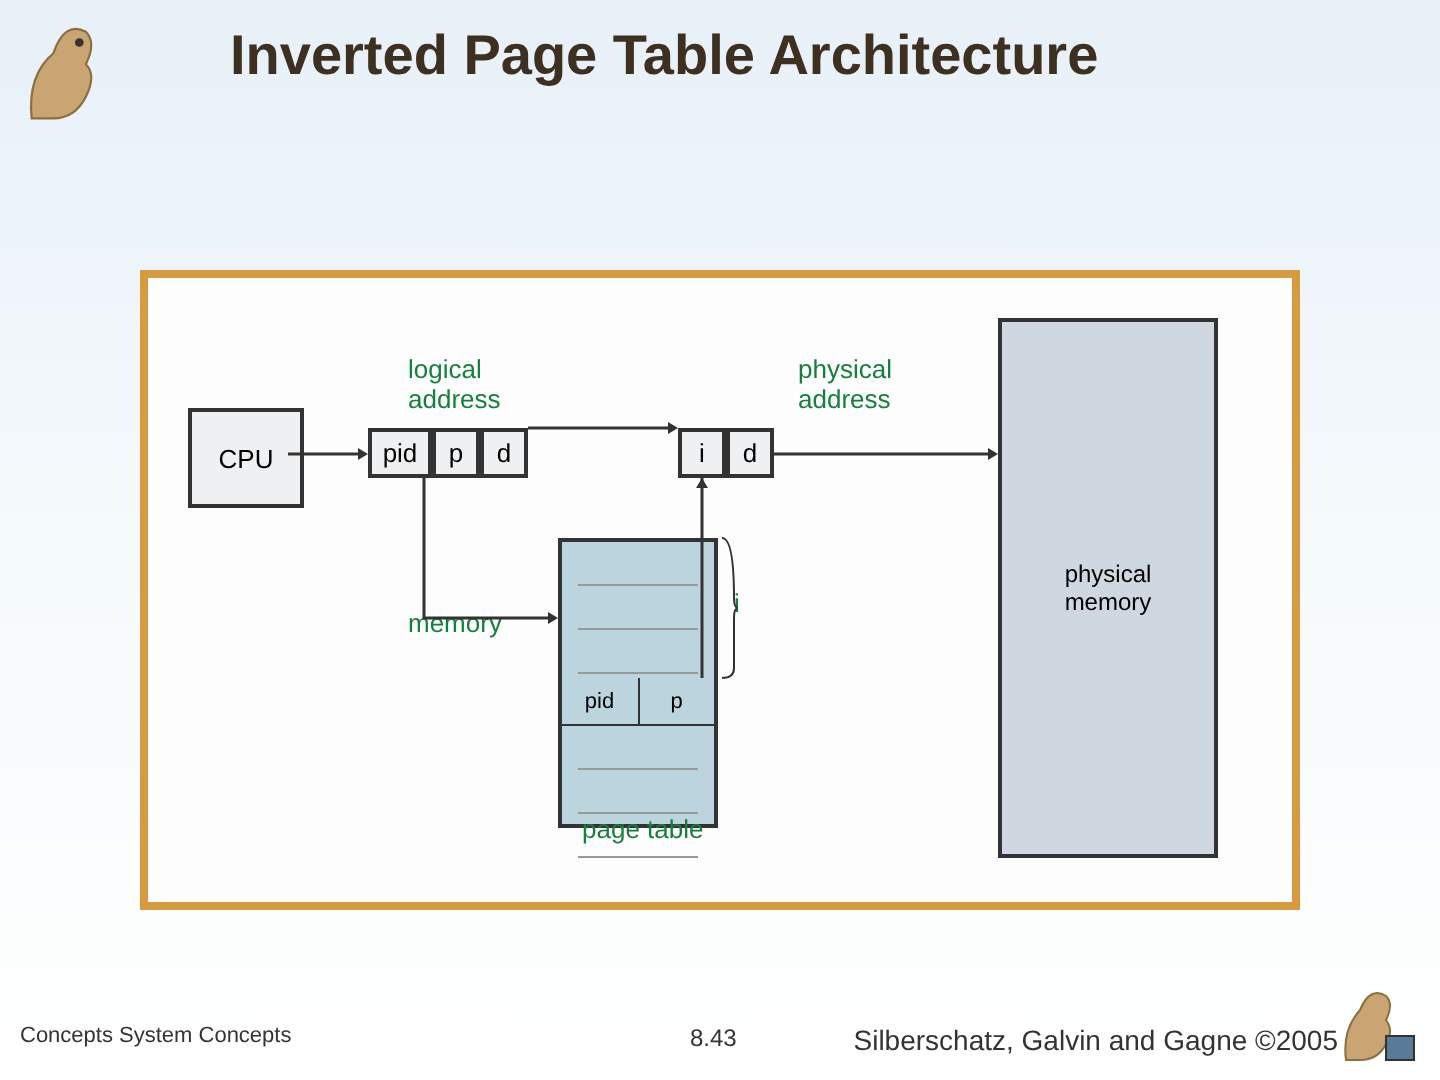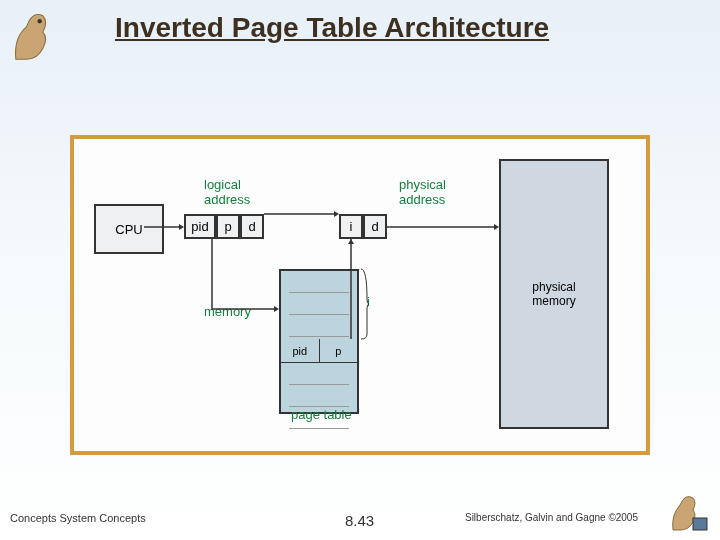--- a/index.html
+++ b/index.html
@@ -1,44 +1,44 @@
 <!DOCTYPE html>
 <html><head>
 <meta charset="utf-8">
 <style>
 *{margin:0;padding:0;box-sizing:border-box}
 body{width:720px;height:540px;font-family:Arial,sans-serif;background:linear-gradient(180deg,#e8f0f8 0%,#f5fafc 50%,#ffffff 100%);position:relative;overflow:hidden}
 .logo-tl{position:absolute;top:5px;left:5px;width:65px;height:60px}
 .logo-br{position:absolute;bottom:5px;right:5px;width:50px;height:45px}
 .dino{fill:#c9a574;stroke:#8b6f3e;stroke-width:1}
-.title{position:absolute;top:12px;left:115px;font-size:28px;font-weight:bold;color:#3d3020;text-decoration:underline}
+.title{position:absolute;top:12px;left:115px;font-size:28px;font-weight:bold;color:#3d3020;}
 .diagram-frame{position:absolute;top:135px;left:70px;width:580px;height:320px;border:4px solid #d69a3f;background:#fdfdfd}
 .box{position:absolute;border:2px solid #333;text-align:center;font-size:13px;display:flex;align-items:center;justify-content:center}
-.cpu{top:65px;left:20px;width:70px;height:50px;background:#eef0f2}
+.cpu{top:65px;left:20px;width:58px;height:50px;background:#eef0f2}
 .pid1{top:75px;left:110px;width:32px;height:25px;background:#eef0f2}
 .p1{top:75px;left:142px;width:24px;height:25px;background:#eef0f2}
 .d1{top:75px;left:166px;width:24px;height:25px;background:#eef0f2}
 .i-box{top:75px;left:265px;width:24px;height:25px;background:#eef0f2}
 .d2{top:75px;left:289px;width:24px;height:25px;background:#eef0f2}
 .pmem{top:20px;left:425px;width:110px;height:270px;background:#cfd8e0;font-size:12px;flex-direction:column}
 .ptable{position:absolute;top:130px;left:205px;width:80px;height:145px;background:#bcd4dd;border:2px solid #333}
 .pt-row{height:24px;border-bottom:1px solid #333;display:flex}
 .pt-cell{flex:1;border-right:1px solid #333;display:flex;align-items:center;justify-content:center;font-size:11px}
 .pt-cell:last-child{border-right:none}
 .pt-single{height:20px;border-bottom:1px solid #999;margin:2px 8px}
 .lbl{position:absolute;font-size:13px;color:#15803d}
 .lbl-la{top:38px;left:130px}
 .lbl-pa{top:38px;left:325px}
 .lbl-search{top:165px;left:130px}
 .lbl-i{top:155px;left:293px}
 .lbl-pt{top:268px;left:217px}
 .footer{position:absolute;bottom:8px;left:0;right:0;height:20px}
 .foot-left{position:absolute;left:10px;font-size:11px;color:#333}
-.foot-mid{position:absolute;left:345px;font-size:15px;color:#333}
-.foot-right{position:absolute;right:82px;font-size:10px;color:#333}
+.foot-mid{position:absolute;left:345px;font-size:12px;color:#333}
+.foot-right{position:absolute;right:51px;font-size:14px;color:#333}
 svg.arrow{position:absolute;overflow:visible}
 </style>
 </head>
 <body>
 
 <div class="logo-tl">
 <svg viewBox="0 0 60 60">
       <path class="dino" d="M10 50 Q8 30 20 20 Q25 5 35 10 Q40 15 35 25 Q40 30 35 40 Q30 50 20 50 Z"></path>
       <circle cx="32" cy="15" r="2" fill="#333"></circle>
     </svg>

